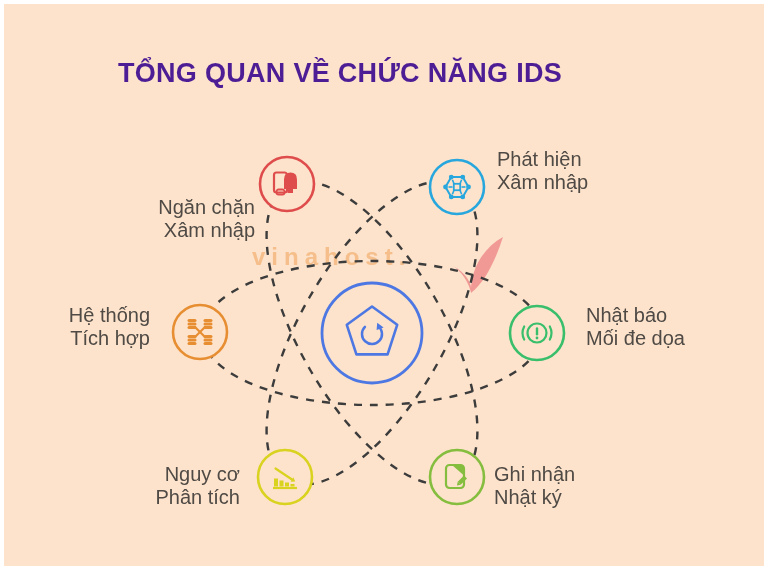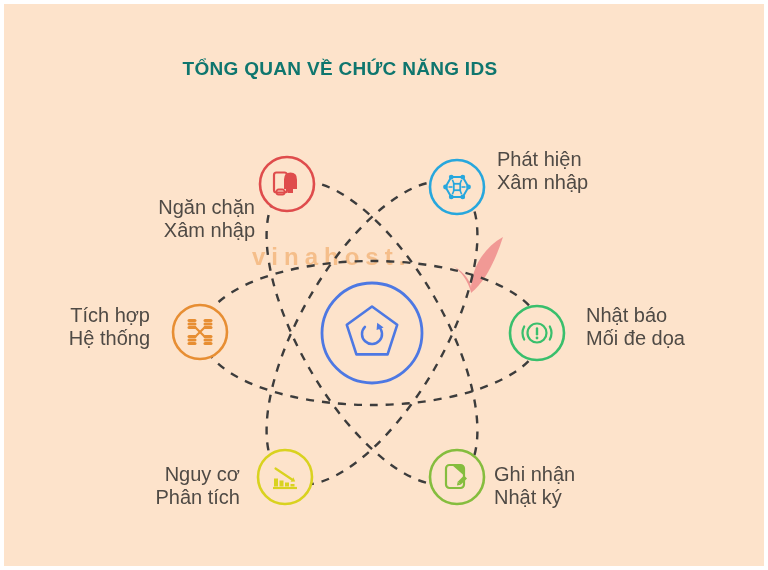--- a/index.html
+++ b/index.html
@@ -3,21 +3,21 @@
 <meta charset="utf-8">
 <style>
   html,body { margin:0; padding:0; background:#ffffff; }
   .stage {
     position:relative; width:768px; height:570px; overflow:hidden;
     background:#ffffff; font-family:"Liberation Sans", sans-serif;
   }
   .panel { position:absolute; left:4px; top:4px; right:4px; bottom:4px; background:#fde3cb; }
   .title {
     position:absolute; top:58px; left:0; width:680px; text-align:center;
-    font-size:19px; font-weight:bold; color:#0f766e; letter-spacing:0.3px; z-index:3;
+    font-size:27px; font-weight:bold; color:#4c1d95; letter-spacing:0.3px; z-index:3;
   }
   .watermark {
     position:absolute; left:252px; top:243px; z-index:1;
     font-size:24px; font-weight:bold; letter-spacing:6px;
     color:rgba(237,153,73,0.5); white-space:nowrap;
   }
   svg.atom { position:absolute; left:0; top:0; z-index:2; }
   .label {
     position:absolute; z-index:3; font-size:20px; line-height:23px;
     color:#4f4a45; white-space:nowrap;
@@ -153,22 +153,22 @@
     <div>Ngăn chặn</div>
     <div>Xâm nhập</div>
   </div>
 
   <div class="label" style="left:497px; top:148px; width:180px;">
     <div>Phát hiện</div>
     <div>Xâm nhập</div>
   </div>
 
   <div class="label align-right" style="left:18px; top:304px; width:132px;">
+    <div>Hệ thống</div>
     <div>Tích hợp</div>
-    <div>Hệ thống</div>
   </div>
 
   <div class="label" style="left:586px; top:304px; width:180px;">
     <div>Nhật báo</div>
     <div>Mối đe dọa</div>
   </div>
 
   <div class="label align-right" style="left:80px; top:463px; width:160px;">
     <div>Nguy cơ</div>
     <div>Phân tích</div>

